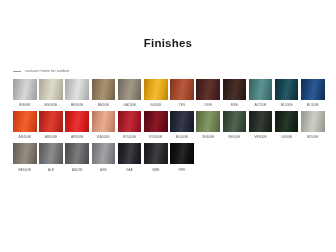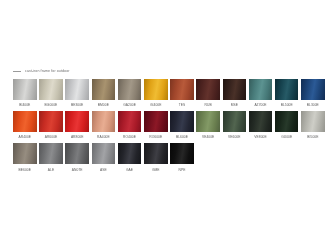--- a/index.html
+++ b/index.html
@@ -81,20 +81,21 @@
     white-space: nowrap;
     height: 5px;
     line-height: 5px;
   }
 </style>
 </head>
 <body>
 
 <div class="page">
 
+  <div class="title">Finishes</div>
 
   <div class="caption-row">
     <span class="caption-dash"></span>
     <span class="caption-text">cast-iron frame for outdoor</span>
   </div>
 
   <div class="grid" id="grid">
       <div class="row">
         <div class="cell">
           <span class="swatch" style="background: linear-gradient(100deg, rgb(156, 156, 154) 0%, rgb(185, 185, 183) 26%, rgb(216, 216, 214) 52%, rgb(185, 185, 183) 76%, rgb(156, 156, 154) 100%);"></span>

